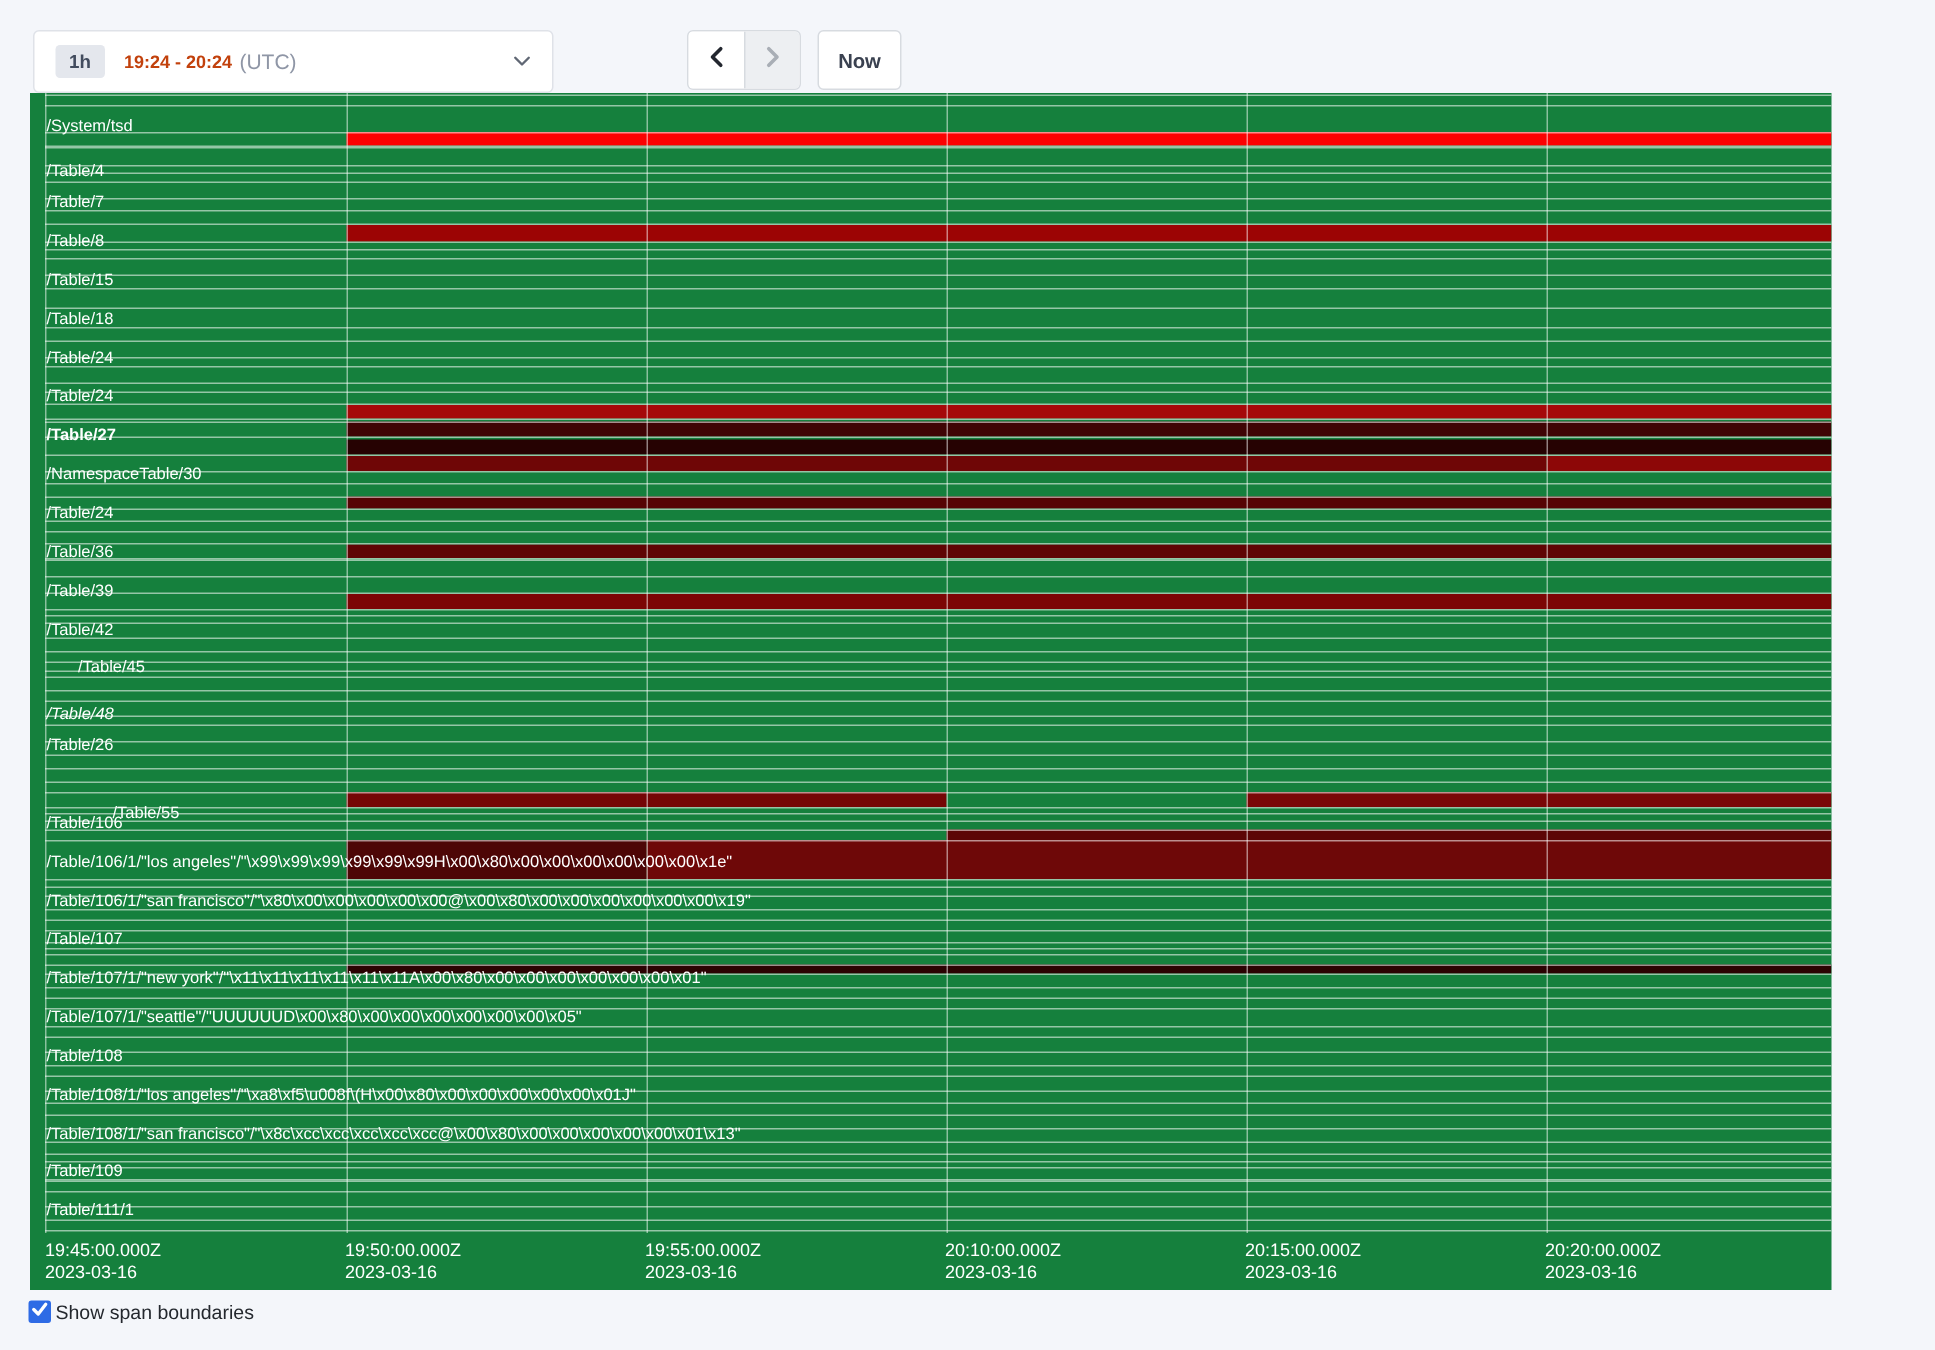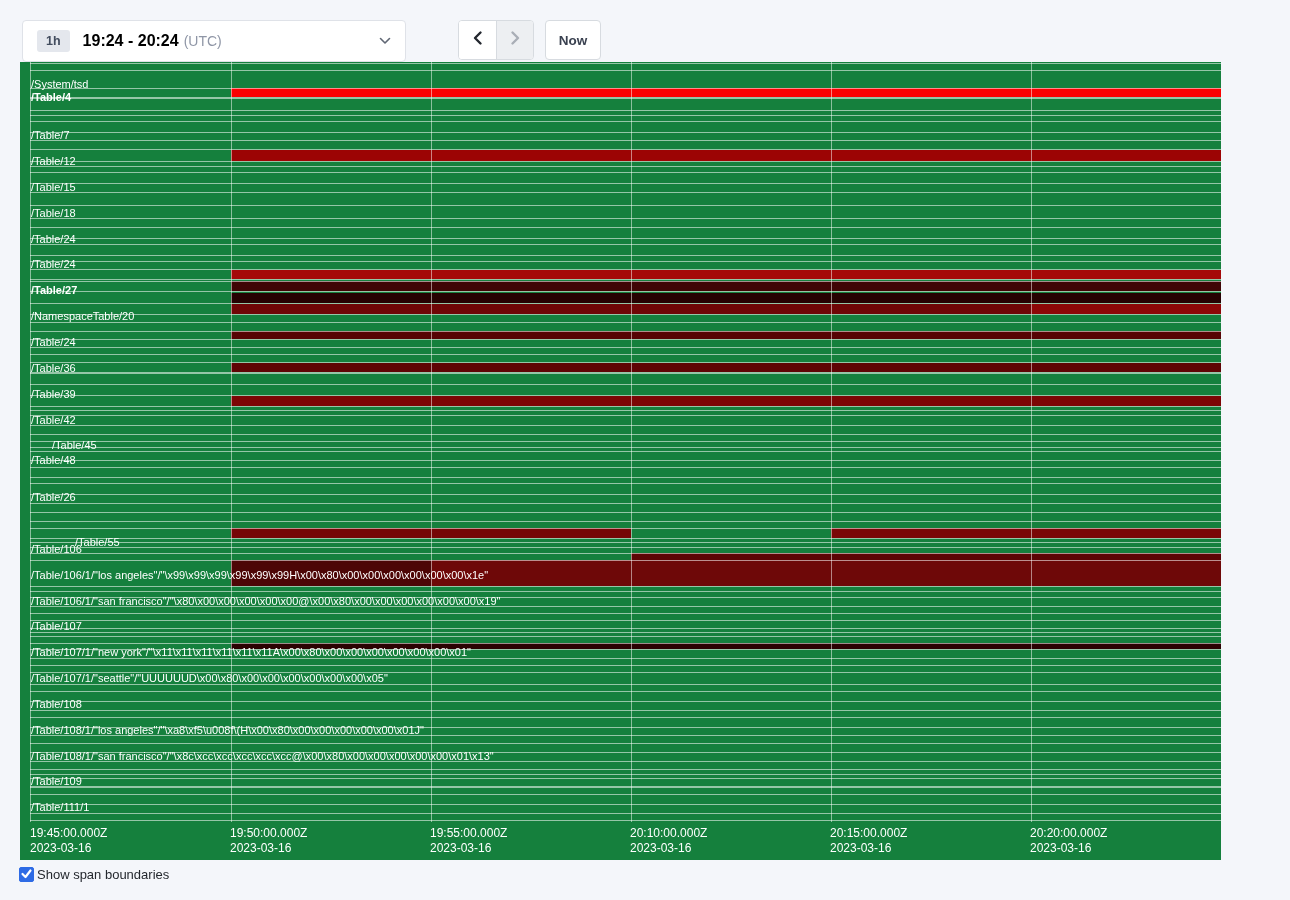--- a/index.html
+++ b/index.html
@@ -2,26 +2,26 @@
 <html><head>
 <meta charset="utf-8">
 <style>
   * { margin:0; padding:0; box-sizing:border-box; }
   html,body { width:1290px; height:900px; overflow:hidden;
     background:#f4f6fa; font-family:"Liberation Sans", sans-serif; }
   .page { position:relative; width:1290px; height:900px; }
 
   
   .toolbar { position:absolute; left:0; top:0; width:1290px; height:62px; }
-  .range-select { position:absolute; left:22px; top:20px; width:384px; height:42px;
+  .range-select { position:absolute; left:22px; top:20px; width:347px; height:42px;
     background:#fff; border:1px solid #dfe2e8; border-radius:4px;
     display:flex; align-items:center; padding:0 14px; cursor:pointer; }
   .duration-badge { background:#e4e7ed; color:#424c5e; font-size:12.5px; font-weight:700;
     padding:4px 9px; border-radius:3px; margin-right:13px; }
-  .range-text { font-size:16px; font-weight:700; color:#000000; }
+  .range-text { font-size:12px; font-weight:700; color:#c2410c; }
   .tz-text { font-size:14px; color:#8f96a6; margin-left:5px; }
   .select-caret { margin-left:auto; color:#606774; display:flex; align-items:center; }
 
   .nav-group { position:absolute; left:458px; top:20px; height:40px; display:flex;
     border:1px solid #d7dbe0; border-radius:4px; overflow:hidden; background:#fff; }
   .nav-btn { width:37px; height:38px; display:flex; align-items:center; justify-content:center;
     background:#fff; cursor:pointer; color:#23272f; }
   .nav-btn + .nav-btn { border-left:1px solid #d7dbe0; }
   .nav-btn.disabled { background:#edeff2; color:#a9aeb6; cursor:default; }
 
@@ -206,35 +206,35 @@
         <div class="hline" style="top: 741.5px;"></div>
         <div class="hline" style="top: 751px;"></div>
         <div class="hline" style="top: 758px;"></div>
         <div class="vline" style="left: 10px;"></div>
         <div class="vline" style="left: 211px;"></div>
         <div class="vline" style="left: 411px;"></div>
         <div class="vline" style="left: 611px;"></div>
         <div class="vline" style="left: 811px;"></div>
         <div class="vline" style="left: 1011px;"></div>
         <div class="row-label" style="top: 15.5px;">/System/tsd</div>
-        <div class="row-label" style="top: 29px; font-weight: bold;">/Table/4</div>
+        <div class="row-label" style="top: 46px;">/Table/4</div>
         <div class="row-label" style="top: 67.2px;">/Table/7</div>
-        <div class="row-label" style="top: 93.05px;">/Table/12</div>
+        <div class="row-label" style="top: 93.05px;">/Table/8</div>
         <div class="row-label" style="top: 118.9px;">/Table/15</div>
         <div class="row-label" style="top: 144.75px;">/Table/18</div>
         <div class="row-label" style="top: 170.6px;">/Table/24</div>
         <div class="row-label" style="top: 196.45px;">/Table/24</div>
         <div class="row-label" style="top: 222.3px; font-weight: bold;">/Table/27</div>
-        <div class="row-label" style="top: 248.15px;">/NamespaceTable/20</div>
+        <div class="row-label" style="top: 248.15px;">/NamespaceTable/30</div>
         <div class="row-label" style="top: 274px;">/Table/24</div>
         <div class="row-label" style="top: 299.85px;">/Table/36</div>
         <div class="row-label" style="top: 325.7px;">/Table/39</div>
         <div class="row-label" style="top: 351.55px;">/Table/42</div>
         <div class="row-label" style="top: 377.4px; margin-left: 21px;">/Table/45</div>
-        <div class="row-label" style="top: 392px;">/Table/48</div>
+        <div class="row-label" style="top: 408px; font-style: italic;">/Table/48</div>
         <div class="row-label" style="top: 429.1px;">/Table/26</div>
         <div class="row-label" style="top: 474px; margin-left: 44px;">/Table/55</div>
         <div class="row-label" style="top: 480.8px;">/Table/106</div>
         <div class="row-label" style="top: 506.65px;">/Table/106/1/"los angeles"/"\x99\x99\x99\x99\x99\x99H\x00\x80\x00\x00\x00\x00\x00\x00\x1e"</div>
         <div class="row-label" style="top: 532.5px;">/Table/106/1/"san francisco"/"\x80\x00\x00\x00\x00\x00@\x00\x80\x00\x00\x00\x00\x00\x00\x19"</div>
         <div class="row-label" style="top: 558.35px;">/Table/107</div>
         <div class="row-label" style="top: 584.2px;">/Table/107/1/"new york"/"\x11\x11\x11\x11\x11\x11A\x00\x80\x00\x00\x00\x00\x00\x00\x01"</div>
         <div class="row-label" style="top: 610.05px;">/Table/107/1/"seattle"/"UUUUUUD\x00\x80\x00\x00\x00\x00\x00\x00\x05"</div>
         <div class="row-label" style="top: 635.9px;">/Table/108</div>
         <div class="row-label" style="top: 661.75px;">/Table/108/1/"los angeles"/"\xa8\xf5\u008f\(H\x00\x80\x00\x00\x00\x00\x00\x01J"</div>

